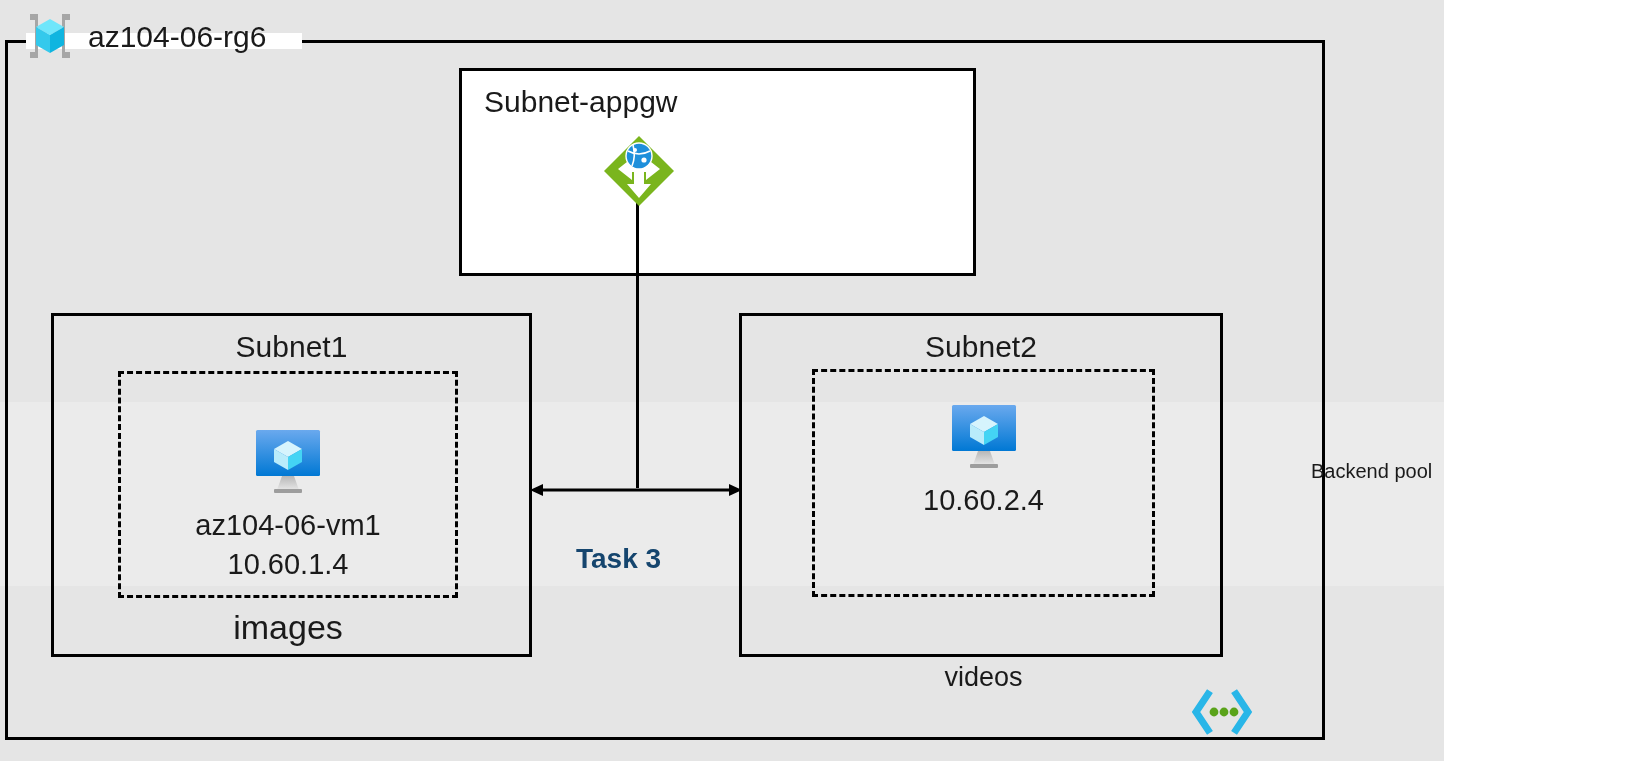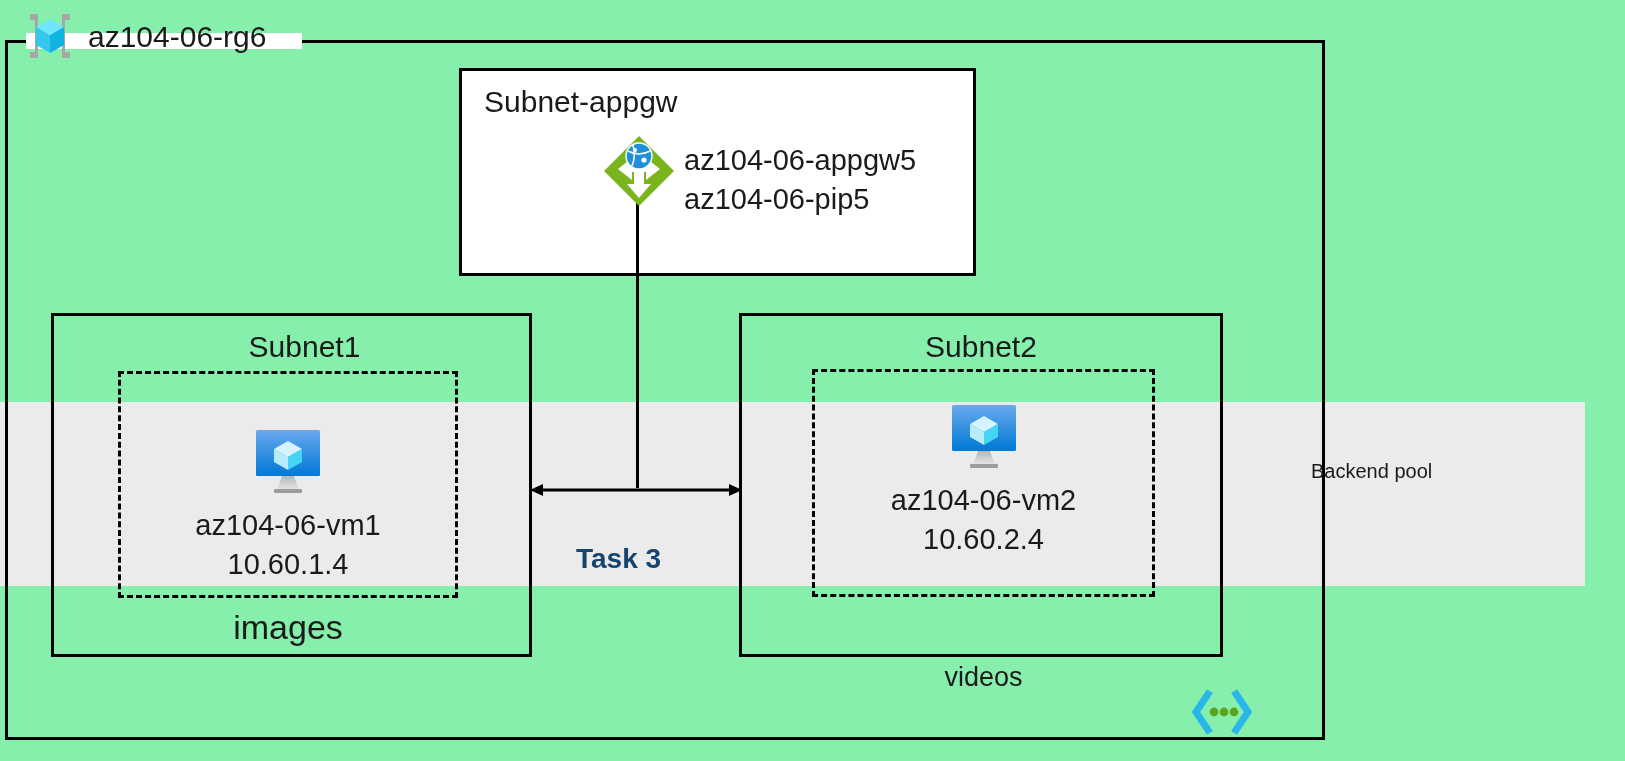--- a/index.html
+++ b/index.html
@@ -8,24 +8,25 @@
     background: #ffffff;
   }
   body {
     font-family: "Liberation Sans", "DejaVu Sans", sans-serif;
     color: #000000;
     -webkit-font-smoothing: antialiased;
   }
 
   #canvas {
     position: relative;
-    width: 1625px;
+    width: 1398px;
     height: 761px;
-    background: #86efac;
+    background: #e5e5e5;
     overflow: hidden;
+    padding-left: 46px;
   }
 
   .abs { position: absolute; }
 
   
   #backend-band {
     left: 0px;
     top: 402px;
     width: 1585px;
     height: 184px;
@@ -160,21 +161,21 @@
   #subnet2-box { left: 739px; top: 313px; width: 484px; height: 344px; }
 
   .subnet-title {
     font-size: 30px;
     line-height: 40px;
     color: #1a1a1a;
     text-align: center;
     white-space: nowrap;
     z-index: 6;
   }
-  #subnet1-title { left: 64px;  top: 327px; width: 481px; }
+  #subnet1-title { left: 51px;  top: 327px; width: 481px; }
   #subnet2-title { left: 739px; top: 327px; width: 484px; }
 
   
   .dashed-box {
     border: 3px dashed #000000;
     box-sizing: border-box;
     background: transparent;
     z-index: 5;
   }
   #vm1-dashed { left: 118px; top: 371px; width: 340px; height: 227px; }
@@ -261,24 +262,20 @@
 
       <circle cx="37" cy="22" r="13" fill="#1e8fdb"></circle>
       <circle cx="37" cy="22" r="13" fill="none" stroke="#ffffff" stroke-width="1.4"></circle>
       <path d="M26 17 Q37 23 48 17" fill="none" stroke="#ffffff" stroke-width="1.6"></path>
       <path d="M31 11 Q34 22 30 32" fill="none" stroke="#ffffff" stroke-width="1.6"></path>
       <circle cx="42" cy="26" r="2.6" fill="#ffffff"></circle>
       <circle cx="33" cy="16" r="2.0" fill="#ffffff"></circle>
     </svg>
   </div>
 
-  <div class="abs" id="appgw-labels">
-    <div>az104-06-appgw5</div>
-    <div>az104-06-pip5</div>
-  </div>
 
   <div class="abs" id="connector-vertical"></div>
   <div class="abs" id="connector-horizontal">
     <svg width="212" height="16" viewBox="0 0 212 16" xmlns="http://www.w3.org/2000/svg">
       <line x1="10" y1="8" x2="202" y2="8" stroke="#000000" stroke-width="3"></line>
       <path d="M0 8 L13 2 L13 14 Z" fill="#000000"></path>
       <path d="M212 8 L199 2 L199 14 Z" fill="#000000"></path>
     </svg>
   </div>
 
@@ -331,21 +328,20 @@
           </linearGradient>
         </defs>
         <rect x="10" y="2" width="64" height="46" rx="1.5" fill="url(#vmScreen2)"></rect>
         <path d="M36 48 L48 48 L53 62 L31 62 Z" fill="url(#vmStand2)"></path>
         <rect x="28" y="61" width="28" height="4" rx="1" fill="#9d9d9d"></rect>
         <path d="M42 13 L56 21 L42 29 L28 21 Z" fill="#d6f4fd"></path>
         <path d="M28 21 L42 29 L42 42 L28 34 Z" fill="#b9ecfb"></path>
         <path d="M56 21 L56 34 L42 42 L42 29 Z" fill="#44d4f4"></path>
       </svg>
     </div>
-    <div class="vm-line">az104-06-vm2</div>
     <div class="vm-line">10.60.2.4</div>
   </div>
   <div class="abs subnet-footer" id="subnet2-footer">videos</div>
 
   <div class="abs" id="backend-pool-label">Backend pool</div>
 
   <div class="abs" id="vnet-icon">
     <svg width="64" height="48" viewBox="0 0 64 48" xmlns="http://www.w3.org/2000/svg">
       <path d="M18 6 L6 24 L18 42" fill="none" stroke="#29b6e8" stroke-width="7" stroke-linecap="square"></path>
       <path d="M46 6 L58 24 L46 42" fill="none" stroke="#29b6e8" stroke-width="7" stroke-linecap="square"></path>

